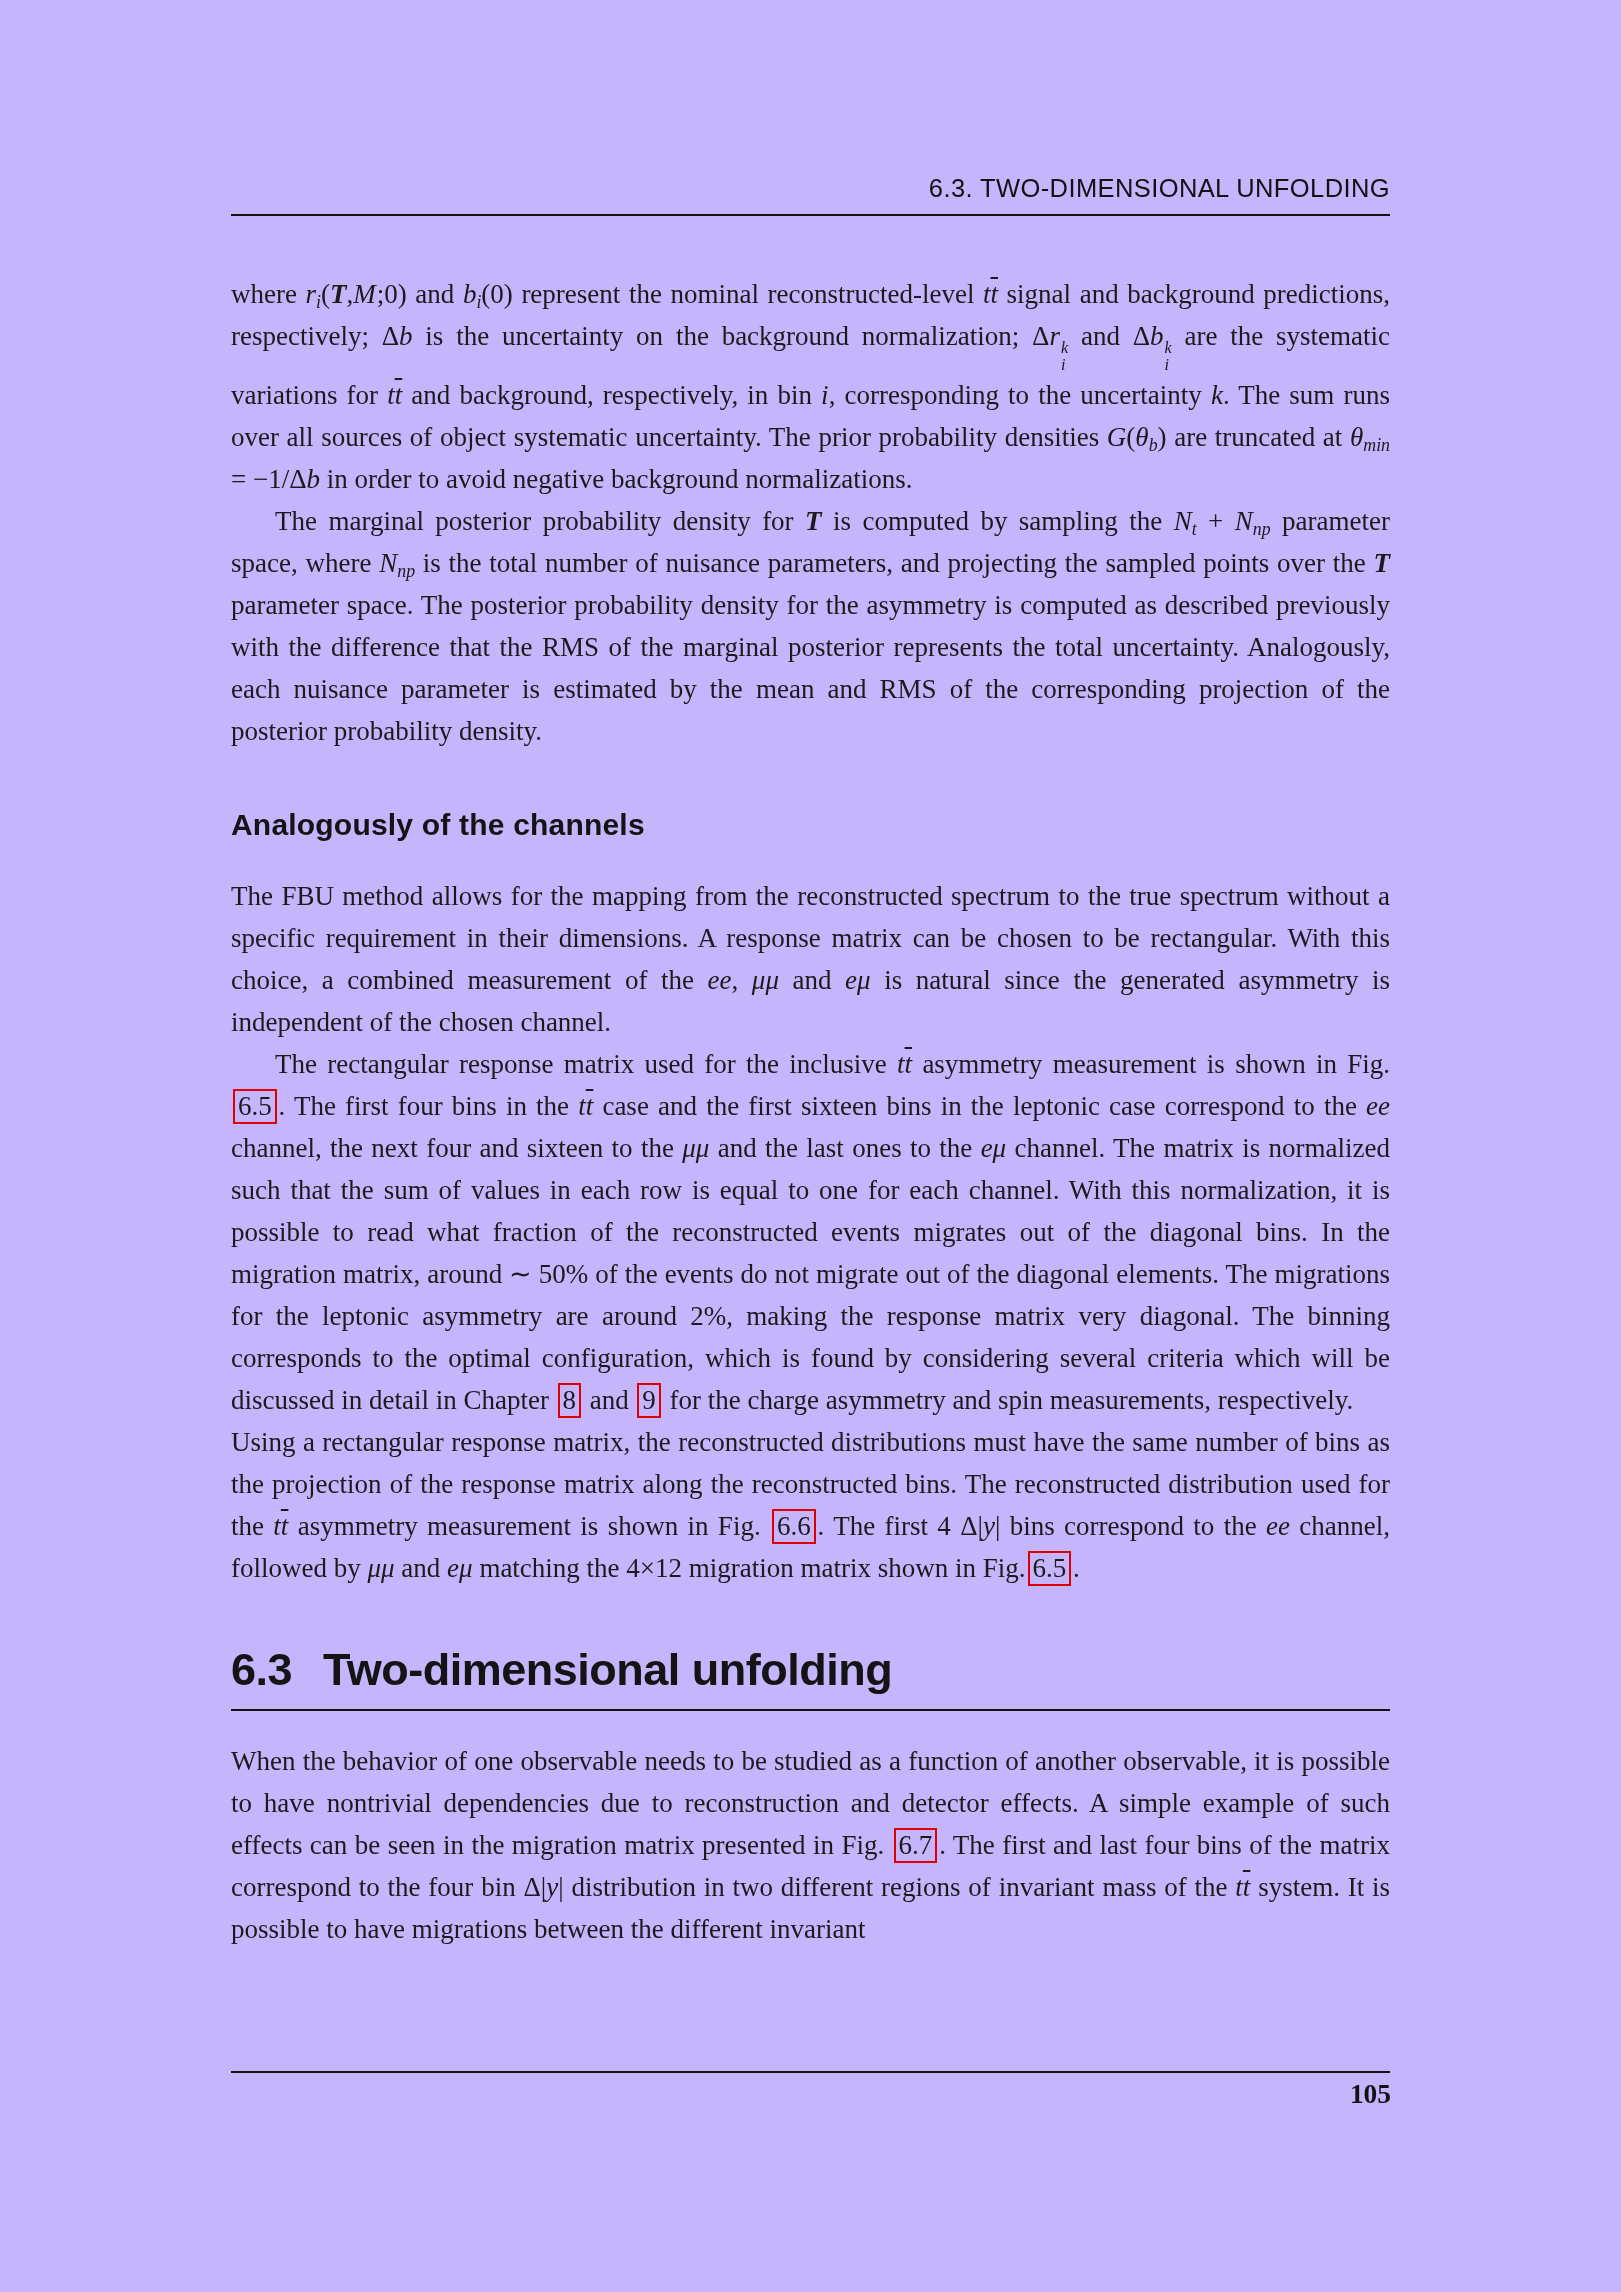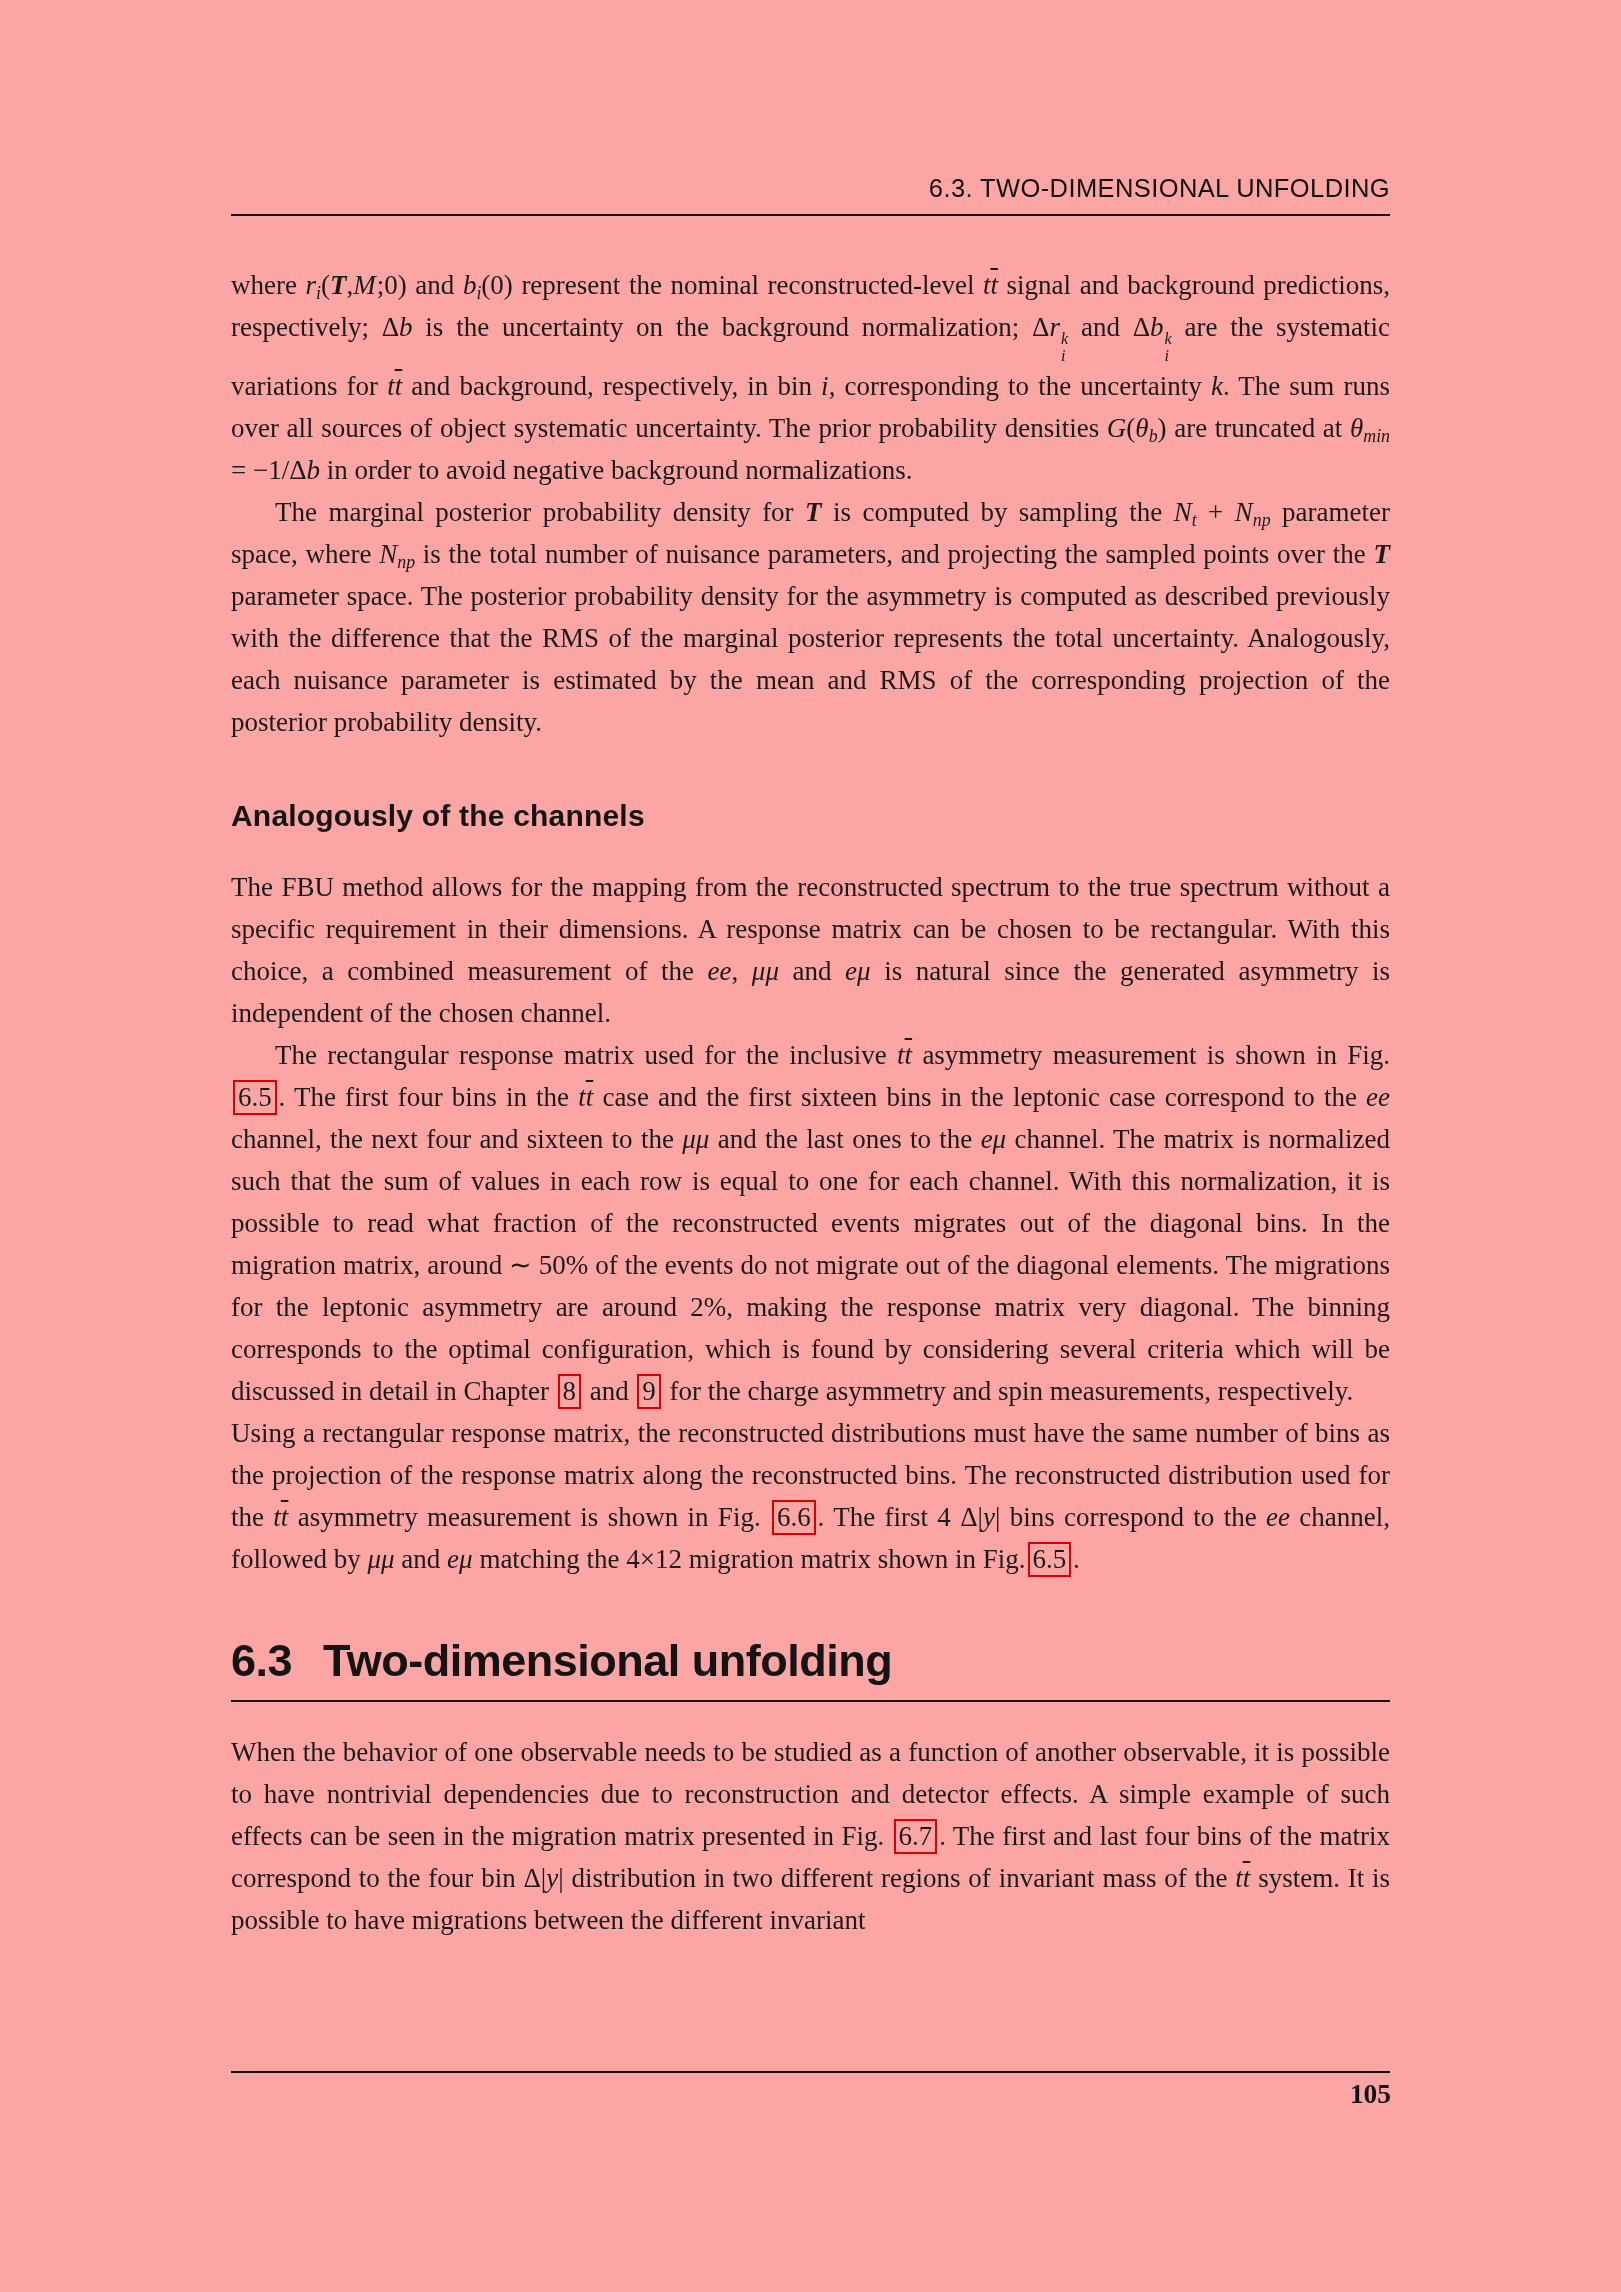--- a/index.html
+++ b/index.html
@@ -1,37 +1,37 @@
 <!DOCTYPE html>
 <html style="--ref-border: #de0000;"><head>
 <meta charset="utf-8">
 <title>Thesis page 105</title>
 <style>
   html,body{margin:0;padding:0;background:#ffffff;}
   .page{
     position:relative;
     width:1621px;height:2293px;
-    background:#fca5a5;
+    background:#c4b5fd;
     font-family:"Liberation Serif", serif;
     color:#1b1b1b;
     overflow:hidden;
   }
   
   .runhead{
     position:absolute;left:231px;top:174px;width:1159px;
     text-align:right;
     font-family:"Liberation Sans", sans-serif;
     font-size:25.5px;letter-spacing:0.4px;color:#121212;
   }
   .rule{position:absolute;left:231px;width:1159px;height:2px;background:#121212;}
   .rule.header{top:214px;}
   .rule.footer{top:2071px;}
   
   .content{
-    position:absolute;left:231px;top:264px;width:1159px;
+    position:absolute;left:231px;top:273px;width:1159px;
     font-size:27px;line-height:42px;
     text-align:justify;
   }
   p.para{margin:0;}
   p.para.indent{text-indent:44px;}
   h3.subheading{
     font-family:"Liberation Sans", sans-serif;
     font-size:30px;font-weight:700;color:#141414;
     letter-spacing:0.2px;
     margin:55px 0 33px 0;line-height:35px;

